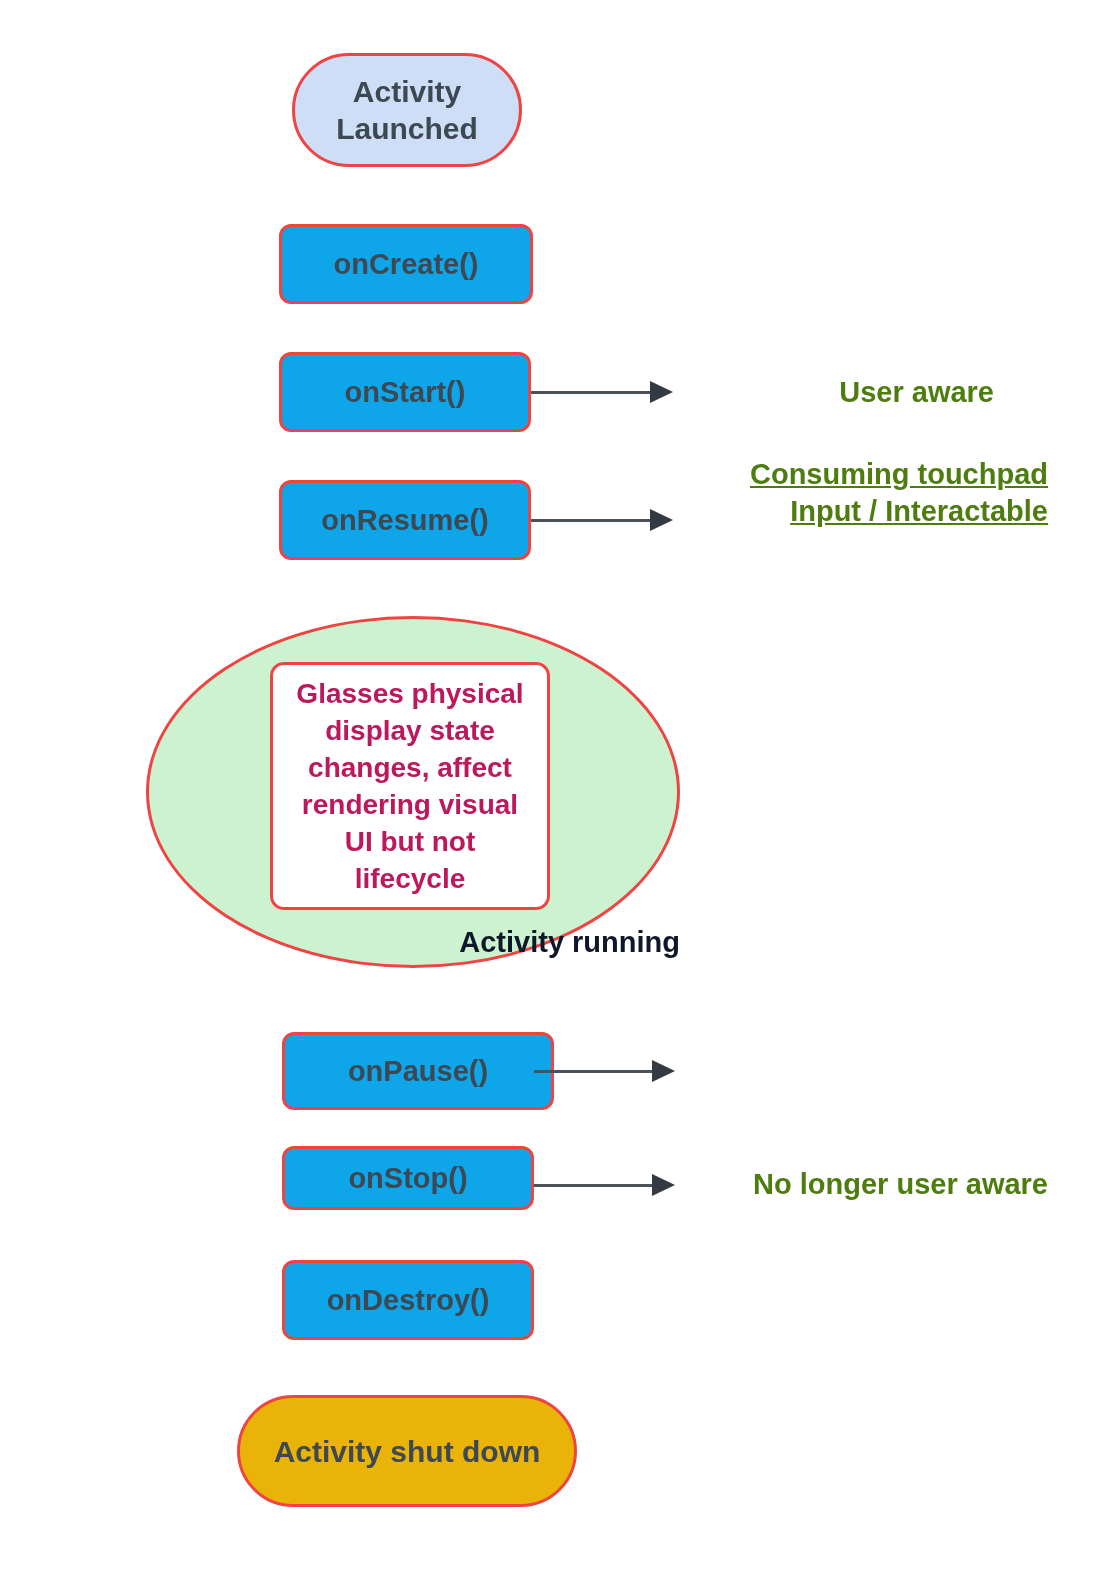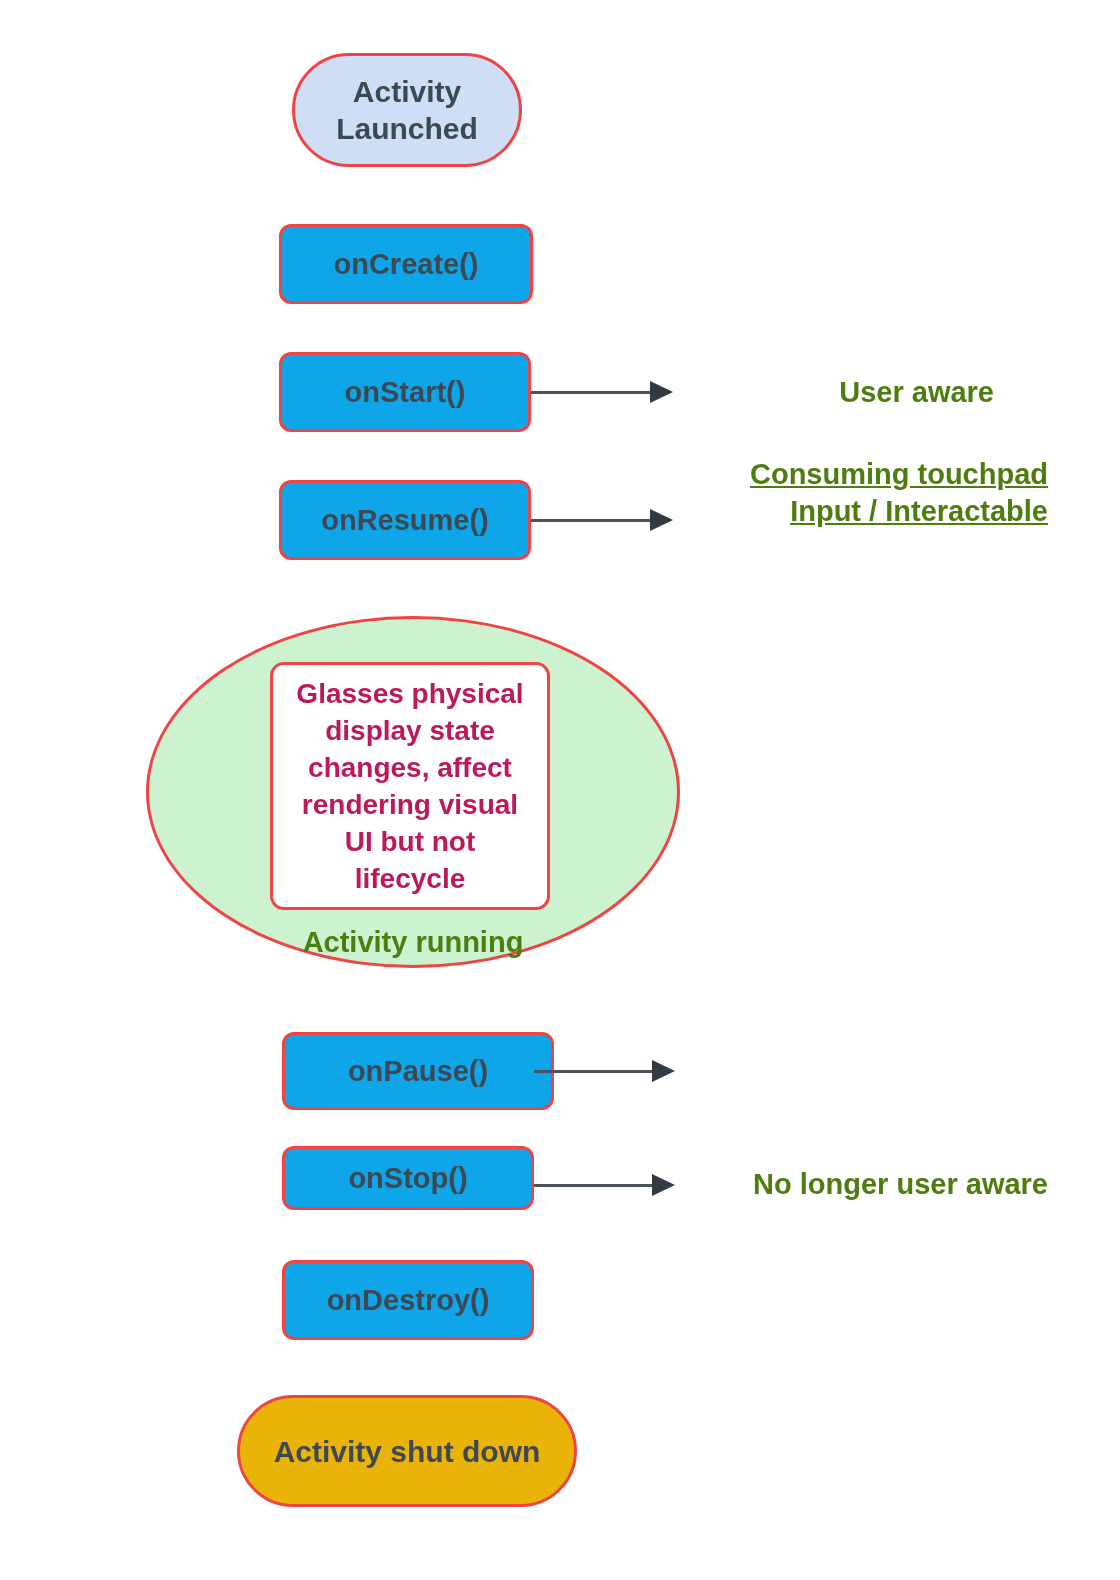--- a/index.html
+++ b/index.html
@@ -18,21 +18,21 @@
   }
   .pill { font-size:30px; line-height:37px; }
   .pill-launched { background:#cfdef7; border-radius:57px; }
   .pill-shutdown { background:#eab308; border-radius:56px; }
   .ellipse { background:#ccf2cf; border-radius:50%; }
   .note-box {
     background:#ffffff; border-radius:14px; color:#be185d;
     font-size:28px; line-height:37px; padding:8px;
   }
   .ellipse-label {
-    position:absolute; text-align:center; color:#4d7c0f; font-size:29px;
+    position:absolute; text-align:right; color:#0f172a; font-size:29px;
   }
   .annotation {
     position:absolute; text-align:right; color:#4d7c0f;
     font-size:29px; line-height:37px; white-space:pre-line;
   }
   .arrow { position:absolute; height:22px; }
   .arrow-line {
     position:absolute; left:0; top:10px; height:3px; background:#4b525a;
   }
   .arrow-head {

